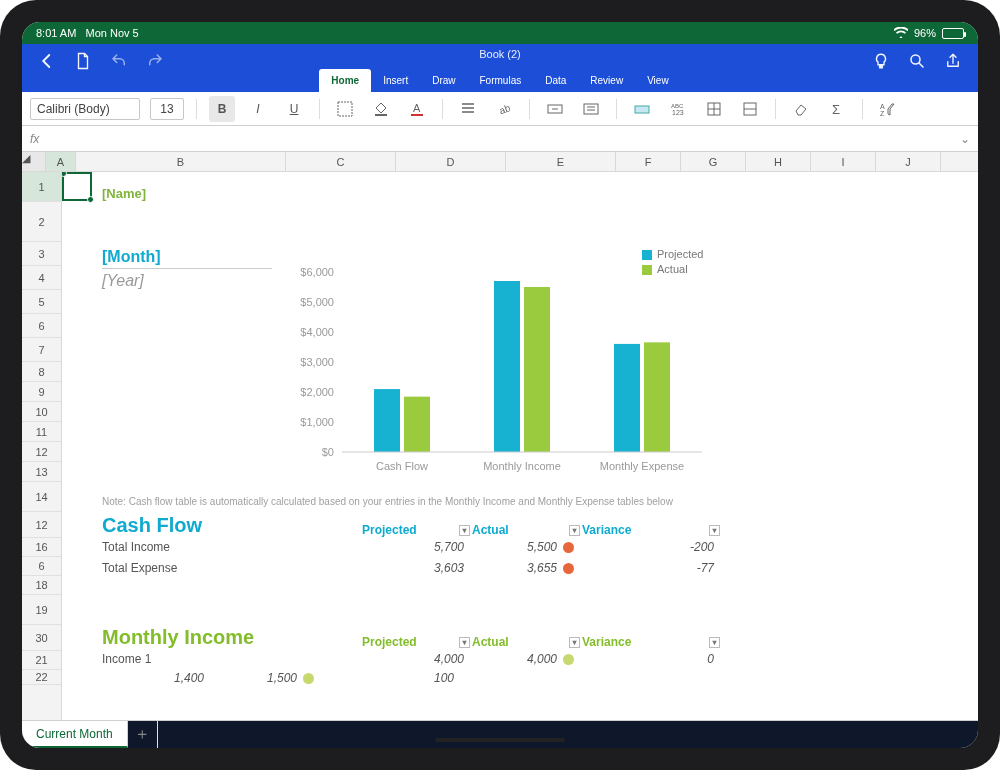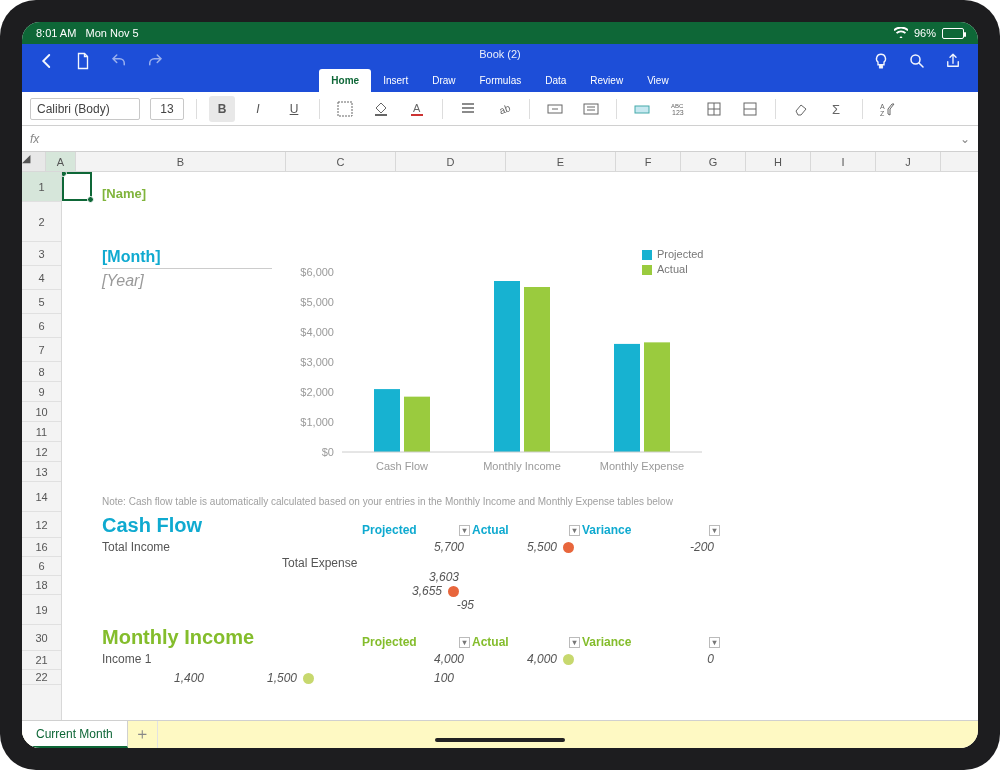--- a/index.html
+++ b/index.html
@@ -109,21 +109,21 @@
 
   
   .chart { position:absolute; }
   .legend { position:absolute; font-size:11px; color:#777; }
   .legend .sw { display:inline-block; width:10px; height:10px; margin-right:5px; vertical-align:middle;}
   .legend .sw.p { background:#17b2d1; }
   .legend .sw.a { background:#9acb3e; }
 
   
   .sheettabs {
-    height: 28px; border-top:1px solid #d0d0d0; background:#fef9c3; display:flex; align-items:stretch;
+    height: 28px; border-top:1px solid #d0d0d0; background:#0f172a; display:flex; align-items:stretch;
   }
   .sheettab {
     padding: 0 14px; display:flex; align-items:center; font-size:12px; background:#fff;
     border-right:1px solid #d0d0d0; border-bottom:2px solid #0e6737; color:#0e6737;
   }
   .addsheet { width:30px; display:flex; align-items:center; justify-content:center; color:#888; font-size:16px; border-right:1px solid #e2e2e2; cursor:pointer;}
   .home-indicator { position:absolute; bottom:6px; left:50%; transform:translateX(-50%); width:130px; height:4px; background:#222; border-radius:3px;}
 
   
   .cwA{width:30px;} .cwB{width:210px;} .cwC{width:110px;} .cwD{width:110px;}
@@ -401,25 +401,25 @@
             <div style="width:110px; position:relative;" class="th"><span>Actual</span><span class="filter">▾</span></div>
             <div style="width:140px; position:relative;" class="th"><span>Variance</span><span class="filter">▾</span></div>
           </div>
           <div id="cashflow-rows">
               <div style="display: flex; height: 19px; align-items: center;">
                 <div style="width:260px" class="">Total Income</div>
                 <div style="width:110px" class="num">5,700</div>
                 <div style="width:110px" class="num">5,500<span class="dot red"></span></div>
                 <div style="width:140px" class="num">-200</div>
               </div>
-              <div style="display: flex; height: 19px; align-items: center; flex-direction: column;">
+              <div style="display: flex; height: 19px; align-items: flex-end;">
                 <div style="width:260px" class="">Total Expense</div>
                 <div style="width:110px" class="num">3,603</div>
                 <div style="width:110px" class="num">3,655<span class="dot red"></span></div>
-                <div style="width:140px" class="num">-95</div>
+                <div style="width:140px" class="num">-77</div>
               </div>
             </div>
         </div>
 
         <div style="position:absolute; left:40px; top:454px; width:620px;" class="tbl">
           <div style="display:flex; align-items:flex-end;">
             <div style="width:260px;" class="section-income">Monthly Income</div>
             <div style="width:110px; position:relative;" class="th th-inc"><span>Projected</span><span class="filter">▾</span></div>
             <div style="width:110px; position:relative;" class="th th-inc"><span>Actual</span><span class="filter">▾</span></div>
             <div style="width:140px; position:relative;" class="th th-inc"><span>Variance</span><span class="filter">▾</span></div>

